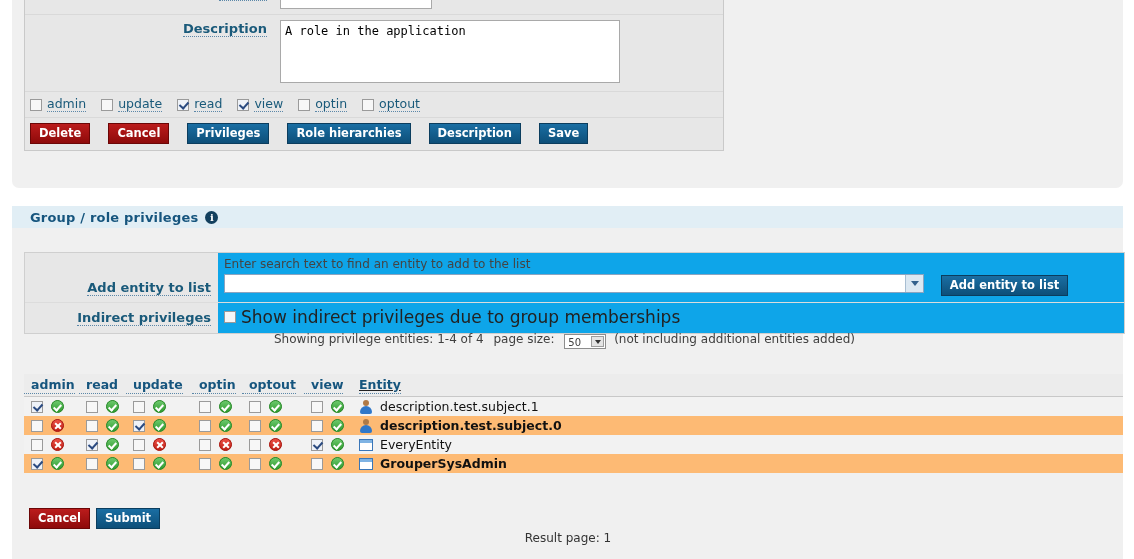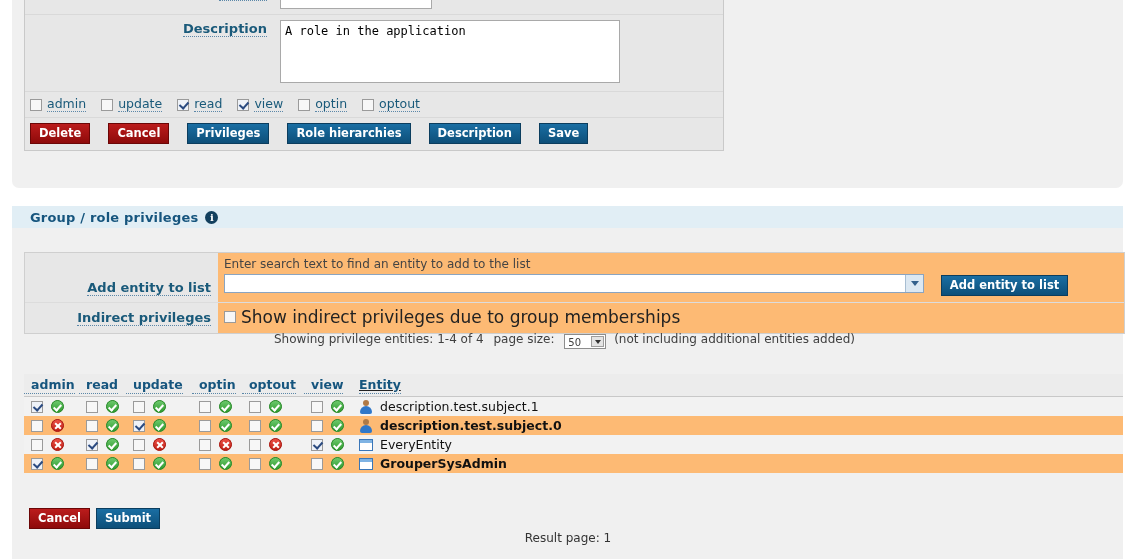--- a/index.html
+++ b/index.html
@@ -99,21 +99,21 @@
     border:1px solid #cfcfcf;
   }
   .srow{display:flex;border-bottom:1px solid #dcdcdc;}
   .srow:last-child{border-bottom:none;}
   .slabel{
     width:193px;min-width:193px;background:#e7e7e7;
     display:flex;justify-content:flex-end;align-items:flex-end;
     padding:4px 7px 6px 0;box-sizing:border-box;
   }
   .slabel.mid{align-items:center;padding-bottom:4px;}
-  .sval{flex:1;background:#fdba74;padding:4px 0 6px 6px;box-sizing:border-box;}
+  .sval{flex:1;background:#0ea5e9;padding:4px 0 6px 6px;box-sizing:border-box;}
   .hint{color:#444;font-size:12px;display:block;margin-bottom:3px;}
   .selwrap{position:relative;display:inline-block;vertical-align:middle;}
   .bigsel{
     width:700px;height:19px;background:#fff;border:1px solid #8aa4c0;
     box-sizing:border-box;display:inline-block;
   }
   .selarrow{
     position:absolute;right:1px;top:1px;width:17px;height:17px;
     background:#dce8f2;border-left:1px solid #a8bed2;
     display:flex;align-items:center;justify-content:center;

